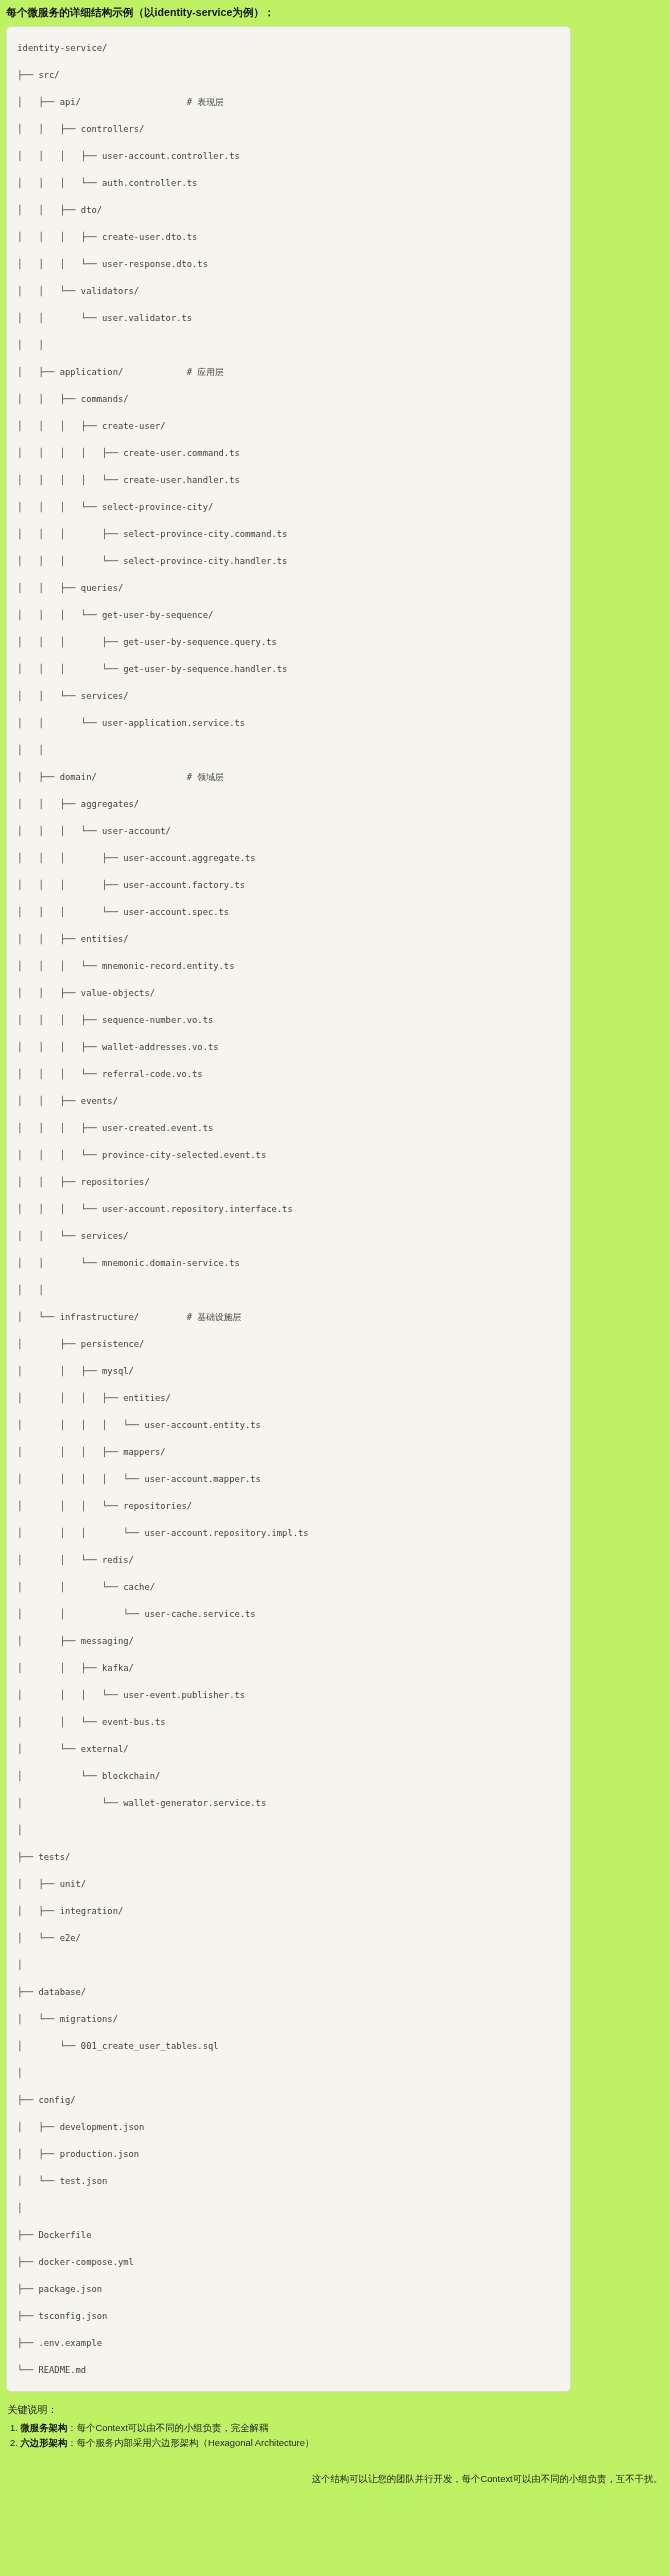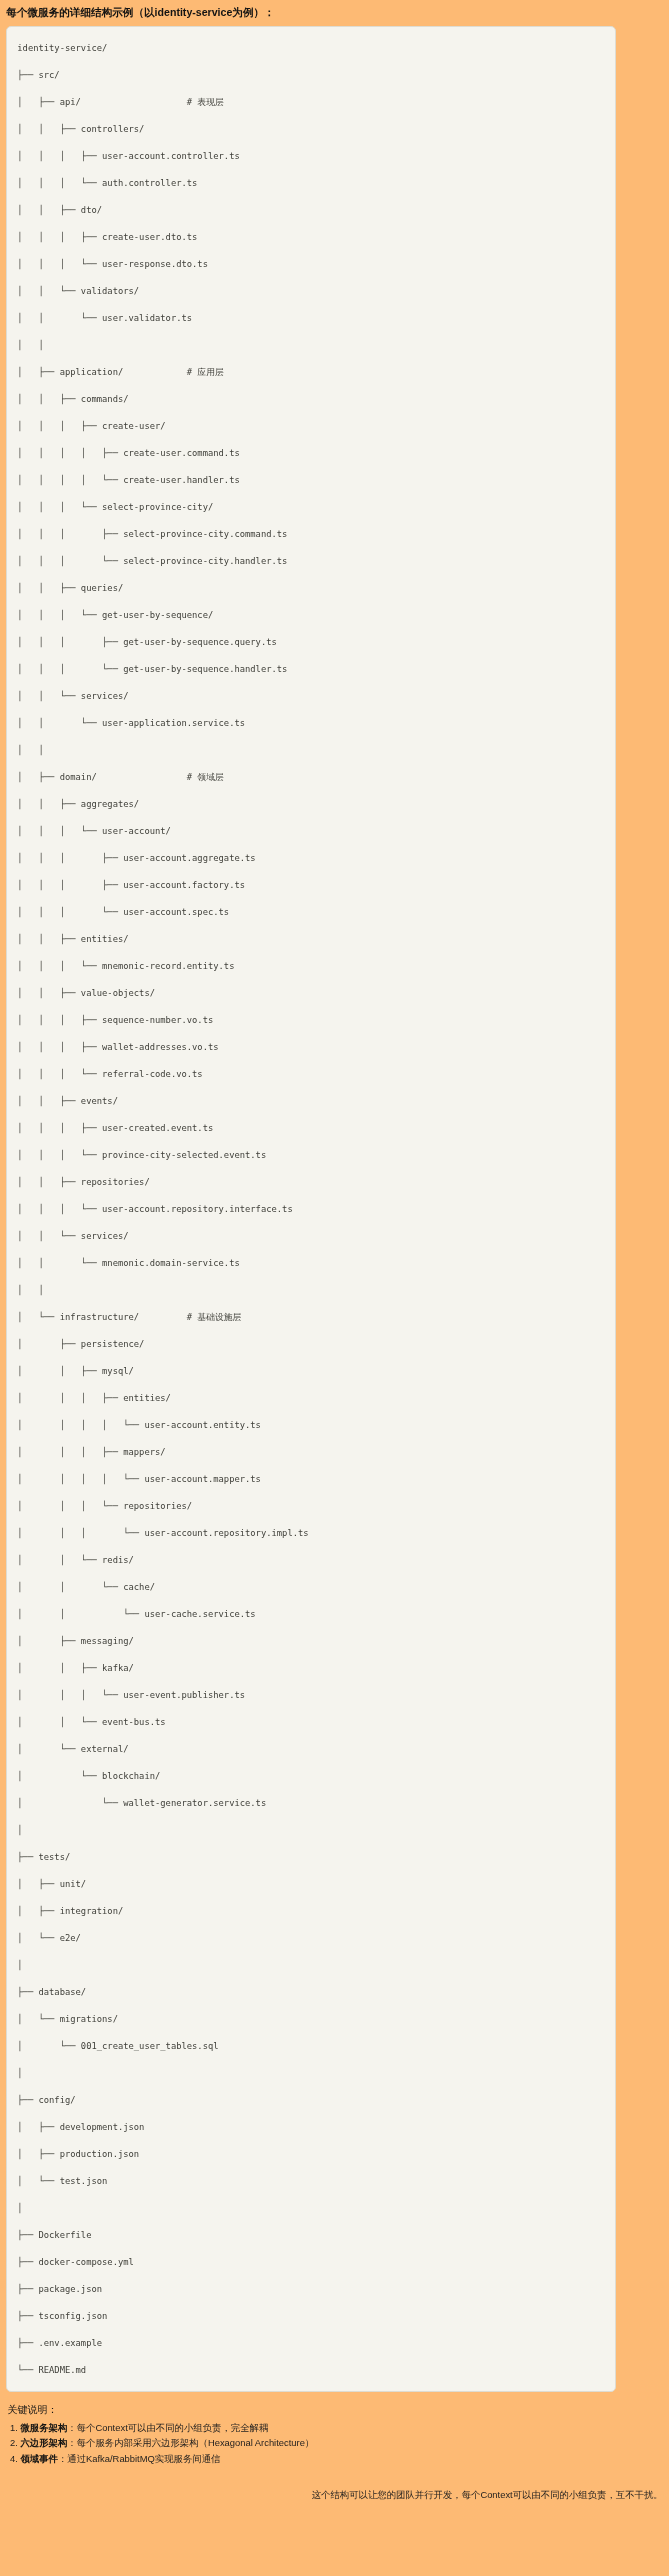--- a/index.html
+++ b/index.html
@@ -8,32 +8,32 @@
     background: #FAF9F5;
     font-family: "Liberation Sans", sans-serif;
     color: #1f1e1d;
   }
   .page {
     width: 669px;
     height: 2576px;
     box-sizing: border-box;
     padding: 3.8px 6.3px 0 6.3px;
     overflow: hidden;
-    background: #fdba74;
+    background: #bef264;
   }
   .title {
     margin: 0 0 6.3px 0;
     font-size: 10.6px;
     line-height: 16.3px;
     font-weight: 700;
     color: #141413;
   }
   .code-box {
     box-sizing: border-box;
-    width: 610px;
+    width: 565px;
     background: #F5F4EE;
     border: 0.6px solid #DEDCD2;
     border-radius: 5px;
     padding: 7.5px 10px;
   }
   .code {
     margin: 0;
     font-family: "DejaVu Sans Mono", monospace;
     font-size: 8.8px;
     line-height: 27px;
@@ -176,21 +176,20 @@
 
   <div class="notes">
     <p class="notes-heading">关键说明：</p>
 
     <ol class="notes-list">
   <li class="note-item"><span class="note-num">1.</span><span class="note-term">微服务架构</span><span class="note-desc">：每个Context可以由不同的小组负责，完全解耦</span></li>
 
   <li class="note-item"><span class="note-num">2.</span><span class="note-term">六边形架构</span><span class="note-desc">：每个服务内部采用六边形架构（Hexagonal Architecture）</span></li>
 
 
-  <li class="note-item"><span class="note-num">4.</span><span class="note-term">领域事件</span><span class="note-desc">：通过Kafka/RabbitMQ实现服务间通信</span></li>
 
 
 </ol>
 
     <p class="notes-footer">这个结构可以让您的团队并行开发，每个Context可以由不同的小组负责，互不干扰。</p>
   </div>
 
 </div>
 
 

